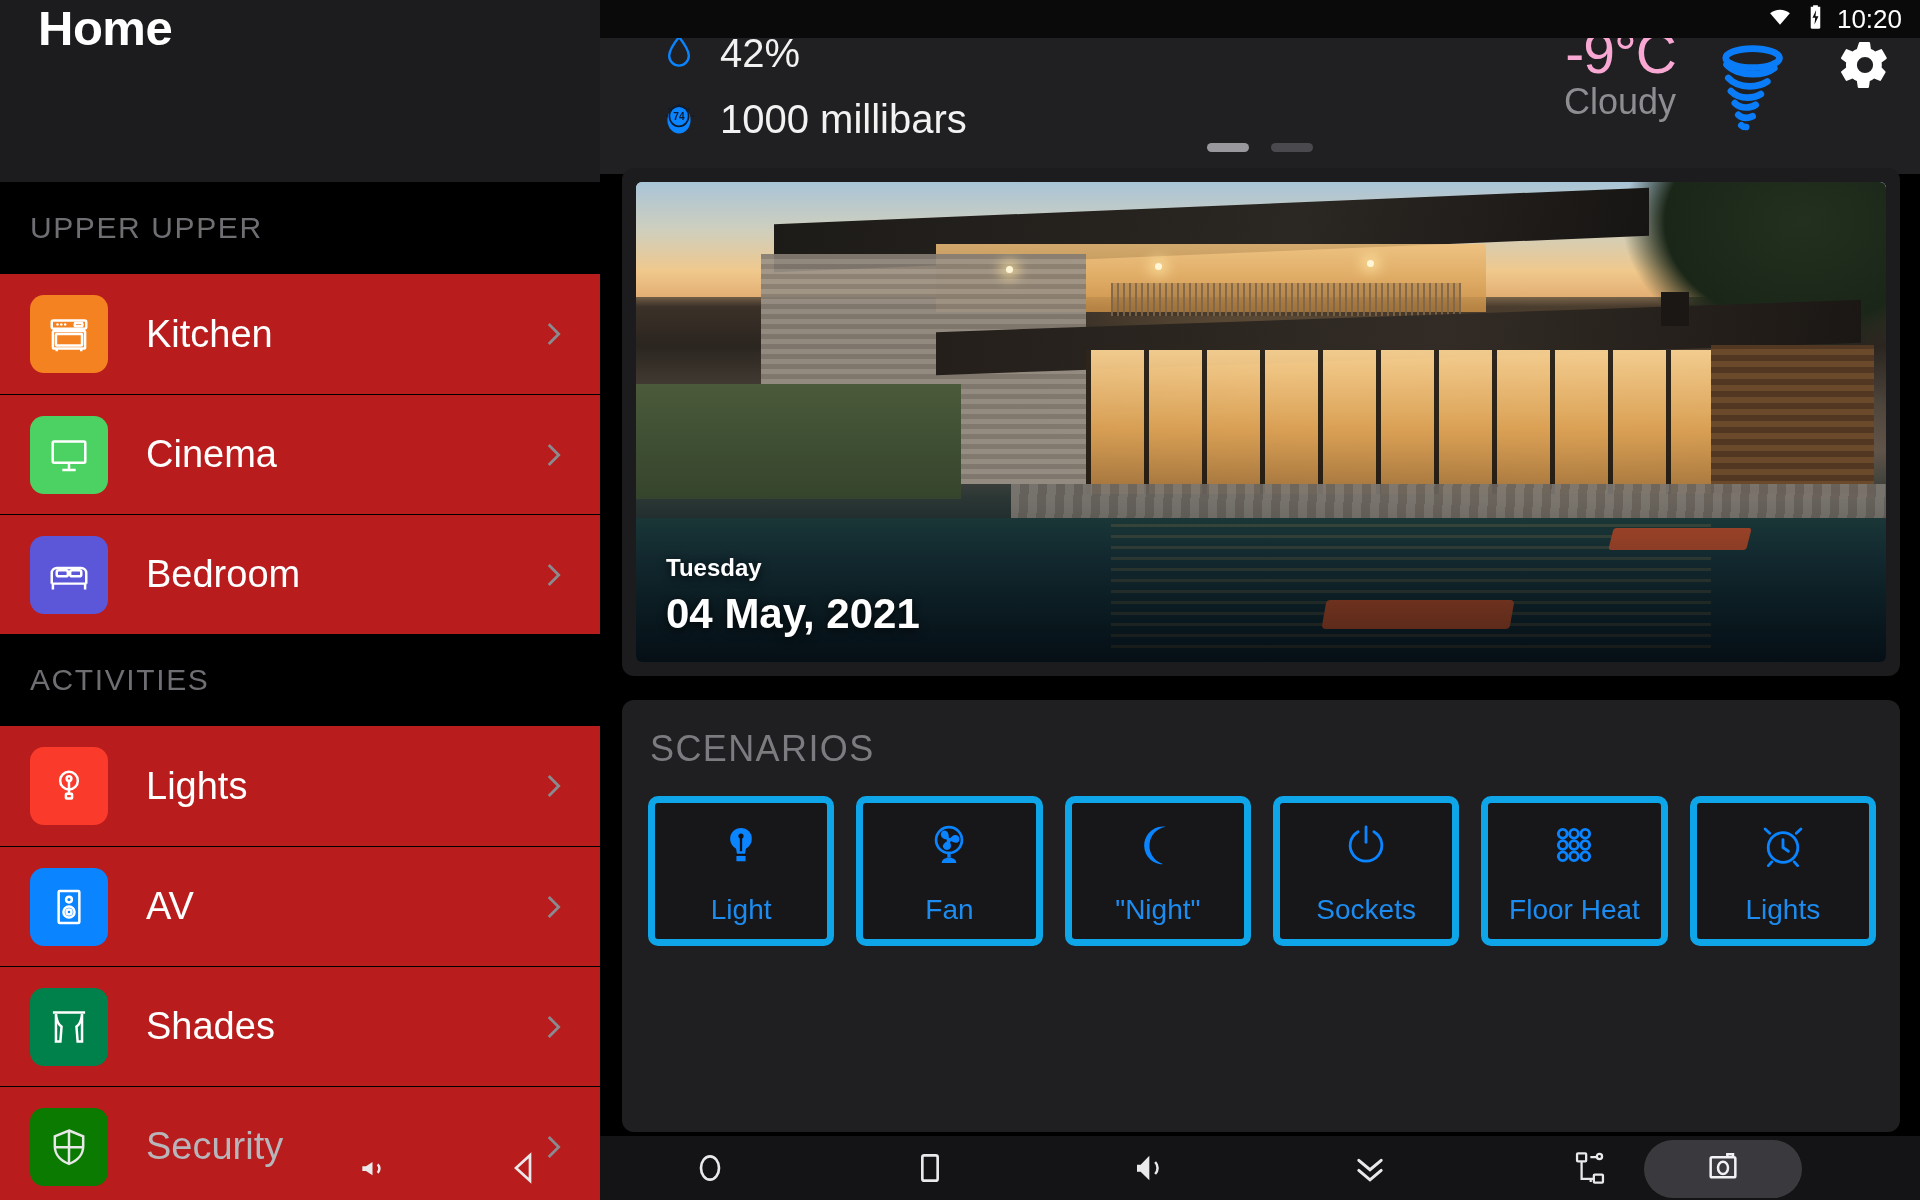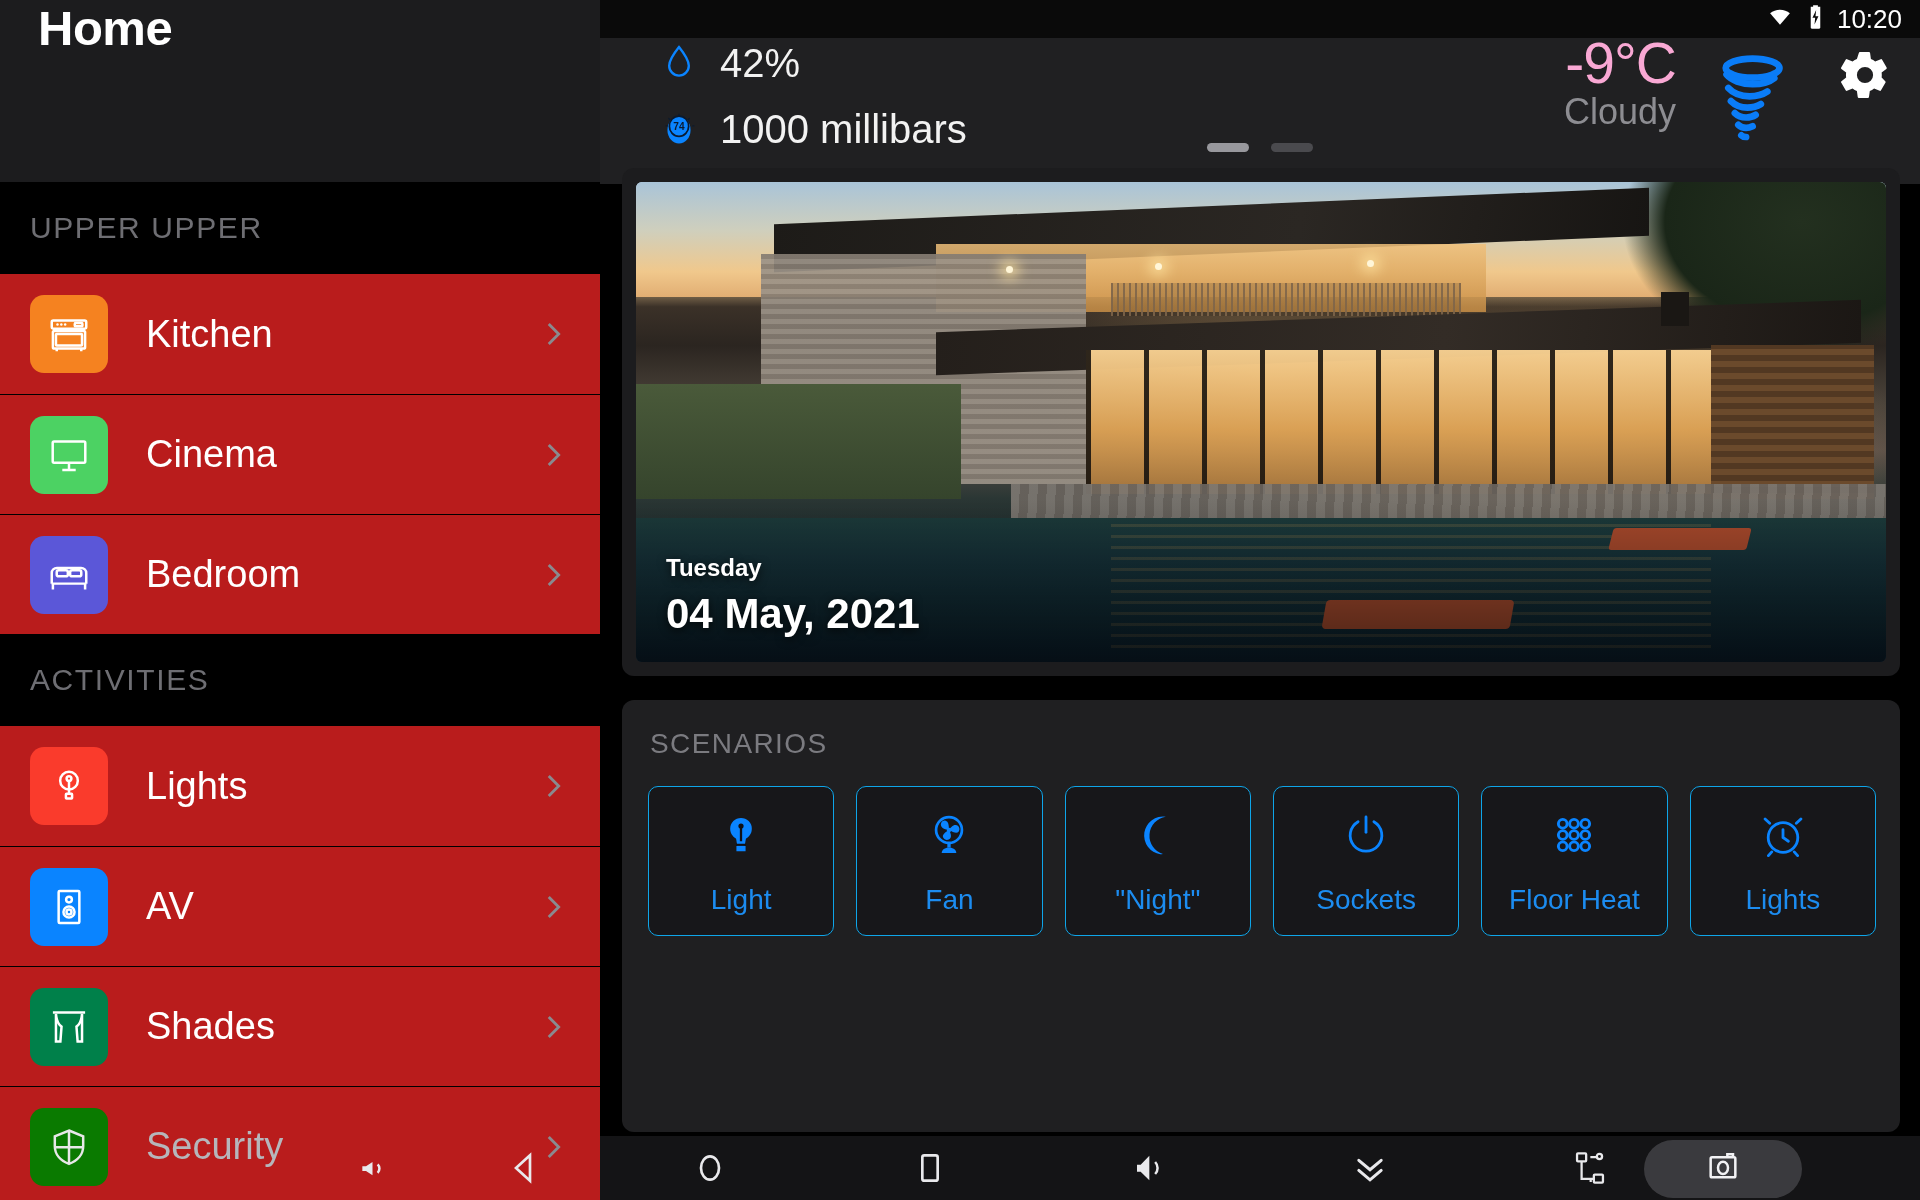--- a/index.html
+++ b/index.html
@@ -32,21 +32,21 @@
   .right { position:absolute; left:600px; top:0; width:1320px; height:1200px;
      background:#000; }
 
   
   .statusbar { position:absolute; left:0; top:0; width:1320px; height:38px;
      background:#0a0a0a; display:flex; align-items:center; justify-content:flex-end;
      padding-right:18px; gap:13px; z-index:5; }
   .sb-time { font-size:26px; color:#fff; }
 
   
-  .weather { position:absolute; left:0; top:12px; width:1320px; height:172px;
+  .weather { position:absolute; left:0; top:2px; width:1320px; height:172px;
      background:#202022; display:flex; align-items:flex-start; }
   .w-left { padding:18px 0 0 60px; width:640px; }
   .w-line { display:flex; align-items:center; gap:22px; height:66px; }
   .w-line .val { font-size:40px; color:#f2f2f2; }
   .w-right { position:absolute; right:0; top:22px; width:660px; height:130px;
      display:flex; align-items:flex-start; }
   .w-temp-wrap { flex:1; text-align:right; padding-right:14px; }
   .w-temp { font-size:57px; color:#f9a8d4; line-height:1.02; letter-spacing:-1px; }
   .w-cond { font-size:36px; color:#8d8d92; line-height:1.1; }
   .w-ico { width:120px; display:flex; align-items:center; justify-content:center;
@@ -64,24 +64,24 @@
      overflow:hidden; }
   .hero-date { position:absolute; left:30px; bottom:24px; z-index:3; }
   .hero-day { font-size:24px; font-weight:bold; color:#fff;
      text-shadow:0 2px 10px rgba(0,0,0,.8); }
   .hero-full { font-size:42px; font-weight:bold; color:#fff; margin-top:8px;
      text-shadow:0 2px 10px rgba(0,0,0,.8); }
 
   
   .scen-card { position:absolute; left:22px; top:700px; width:1278px; height:432px;
      background:#1f1f21; border-radius:12px; }
-  .scen-head { padding:28px 0 0 28px; font-size:28px; color:#7b7b80;
+  .scen-head { padding:28px 0 0 28px; font-size:36px; color:#7b7b80;
      letter-spacing:1.4px; }
   .scen-grid { display:flex; gap:22px; padding:26px 24px 0 26px; }
-  .scen-tile { flex:1; height:150px; background:#17171a; border:1px solid #0ea5e9;
+  .scen-tile { flex:1; height:150px; background:#17171a; border:7px solid #0ea5e9;
      border-radius:10px; display:flex; flex-direction:column; align-items:center;
      justify-content:center; gap:20px; }
   .scen-ico { height:58px; display:flex; align-items:center; justify-content:center; }
   .scen-lbl { font-size:28px; color:#1c8cf0; }
 
   
   .navbar { position:absolute; left:600px; bottom:0; width:1320px; height:64px;
      background:#141416; display:flex; align-items:center; z-index:9; }
   .nav-btn { flex:1; display:flex; align-items:center; justify-content:center;
      height:64px; }

